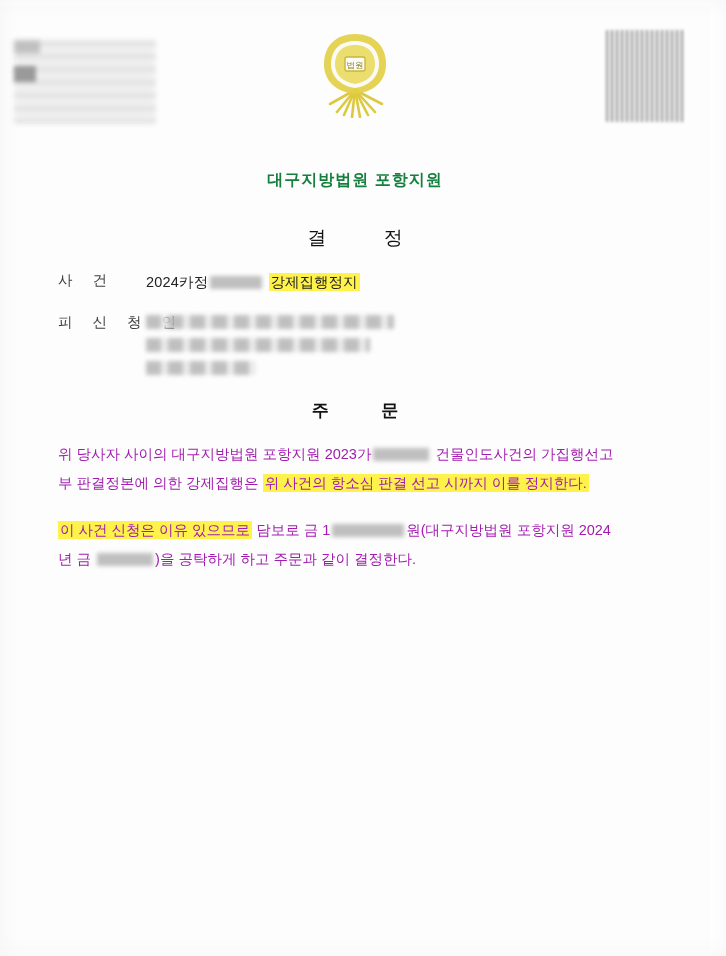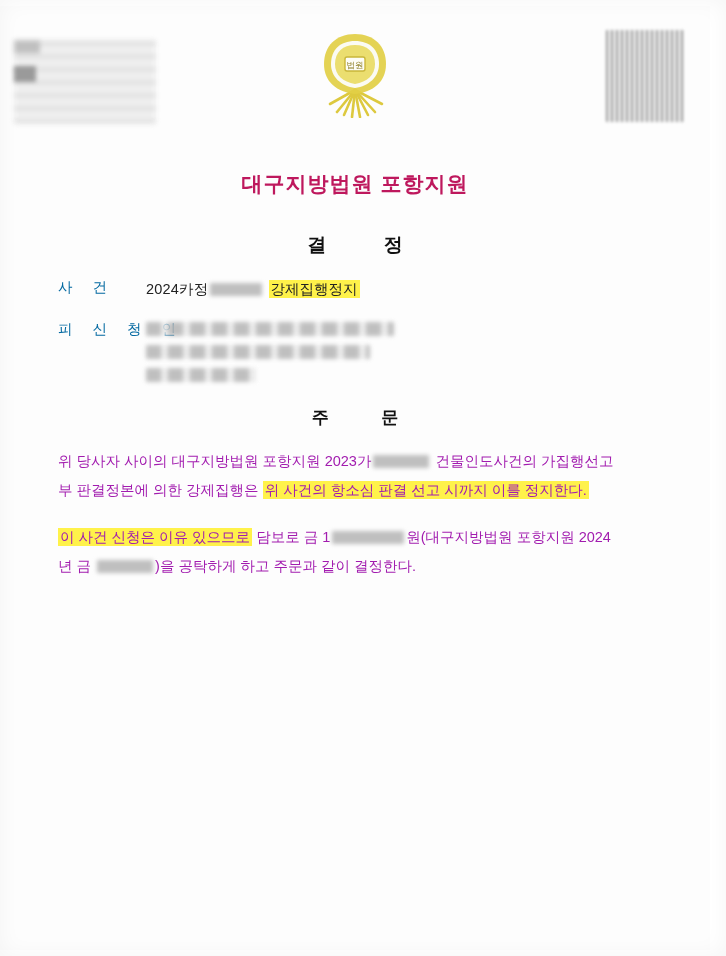--- a/index.html
+++ b/index.html
@@ -93,47 +93,47 @@
     left: 50%;
     top: 26px;
     transform: translateX(-50%);
     width: 78px;
     height: 86px;
   }
 
   
   .doc-title {
     text-align: center;
-    font-size: 21px;
+    font-size: 16px;
     font-weight: 700;
     letter-spacing: 1px;
-    color: #be185d;
+    color: #15803d;
     margin-top: 24px;
   }
   .doc-kind {
     text-align: center;
     font-size: 19px;
-    font-weight: 700;
+    font-weight: 400;
     letter-spacing: 26px;
     text-indent: 26px;
     color: #111;
     margin-top: 34px;
   }
 
   .field-row {
     display: flex;
     align-items: flex-start;
     margin-top: 20px;
     padding: 0 56px 0 58px;
   }
   .field-label {
     width: 88px;
     flex: 0 0 88px;
     font-size: 14.5px;
-    color: #0369a1;
+    color: #404040;
     letter-spacing: 8px;
     white-space: nowrap;
   }
   .field-body {
     flex: 1 1 auto;
     font-size: 14.5px;
     color: #222;
     line-height: 1.55;
   }
 

